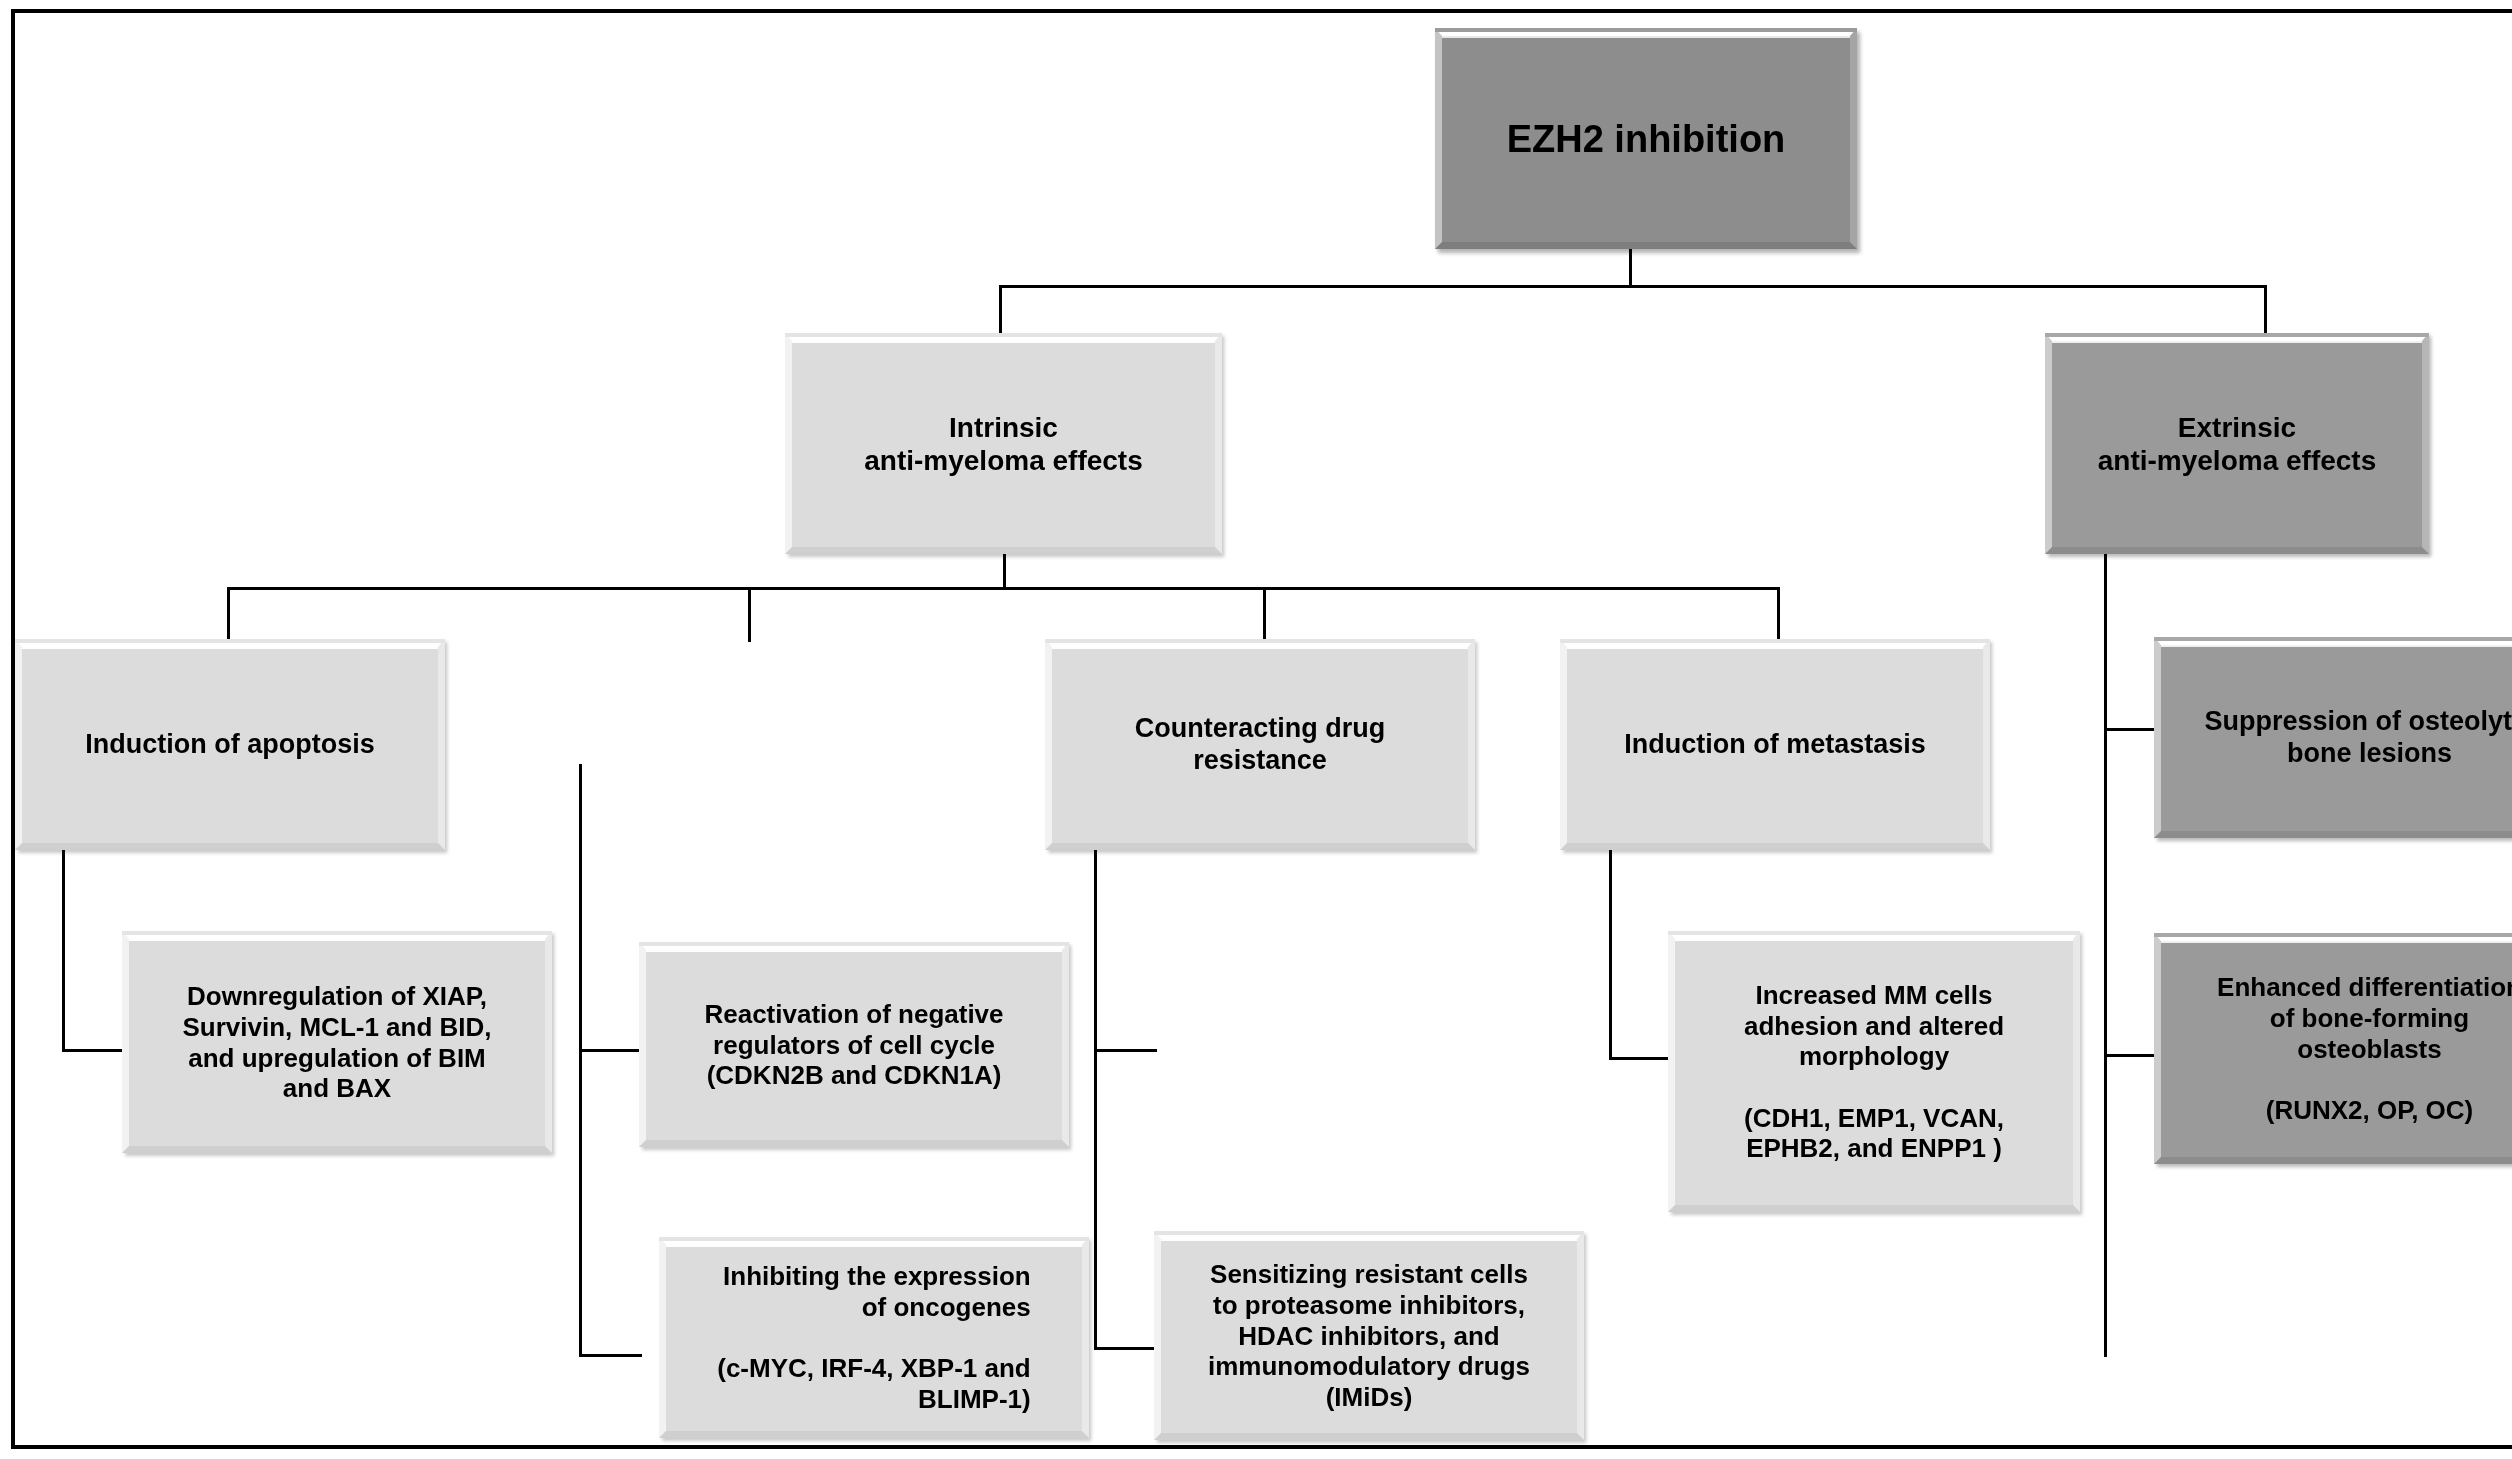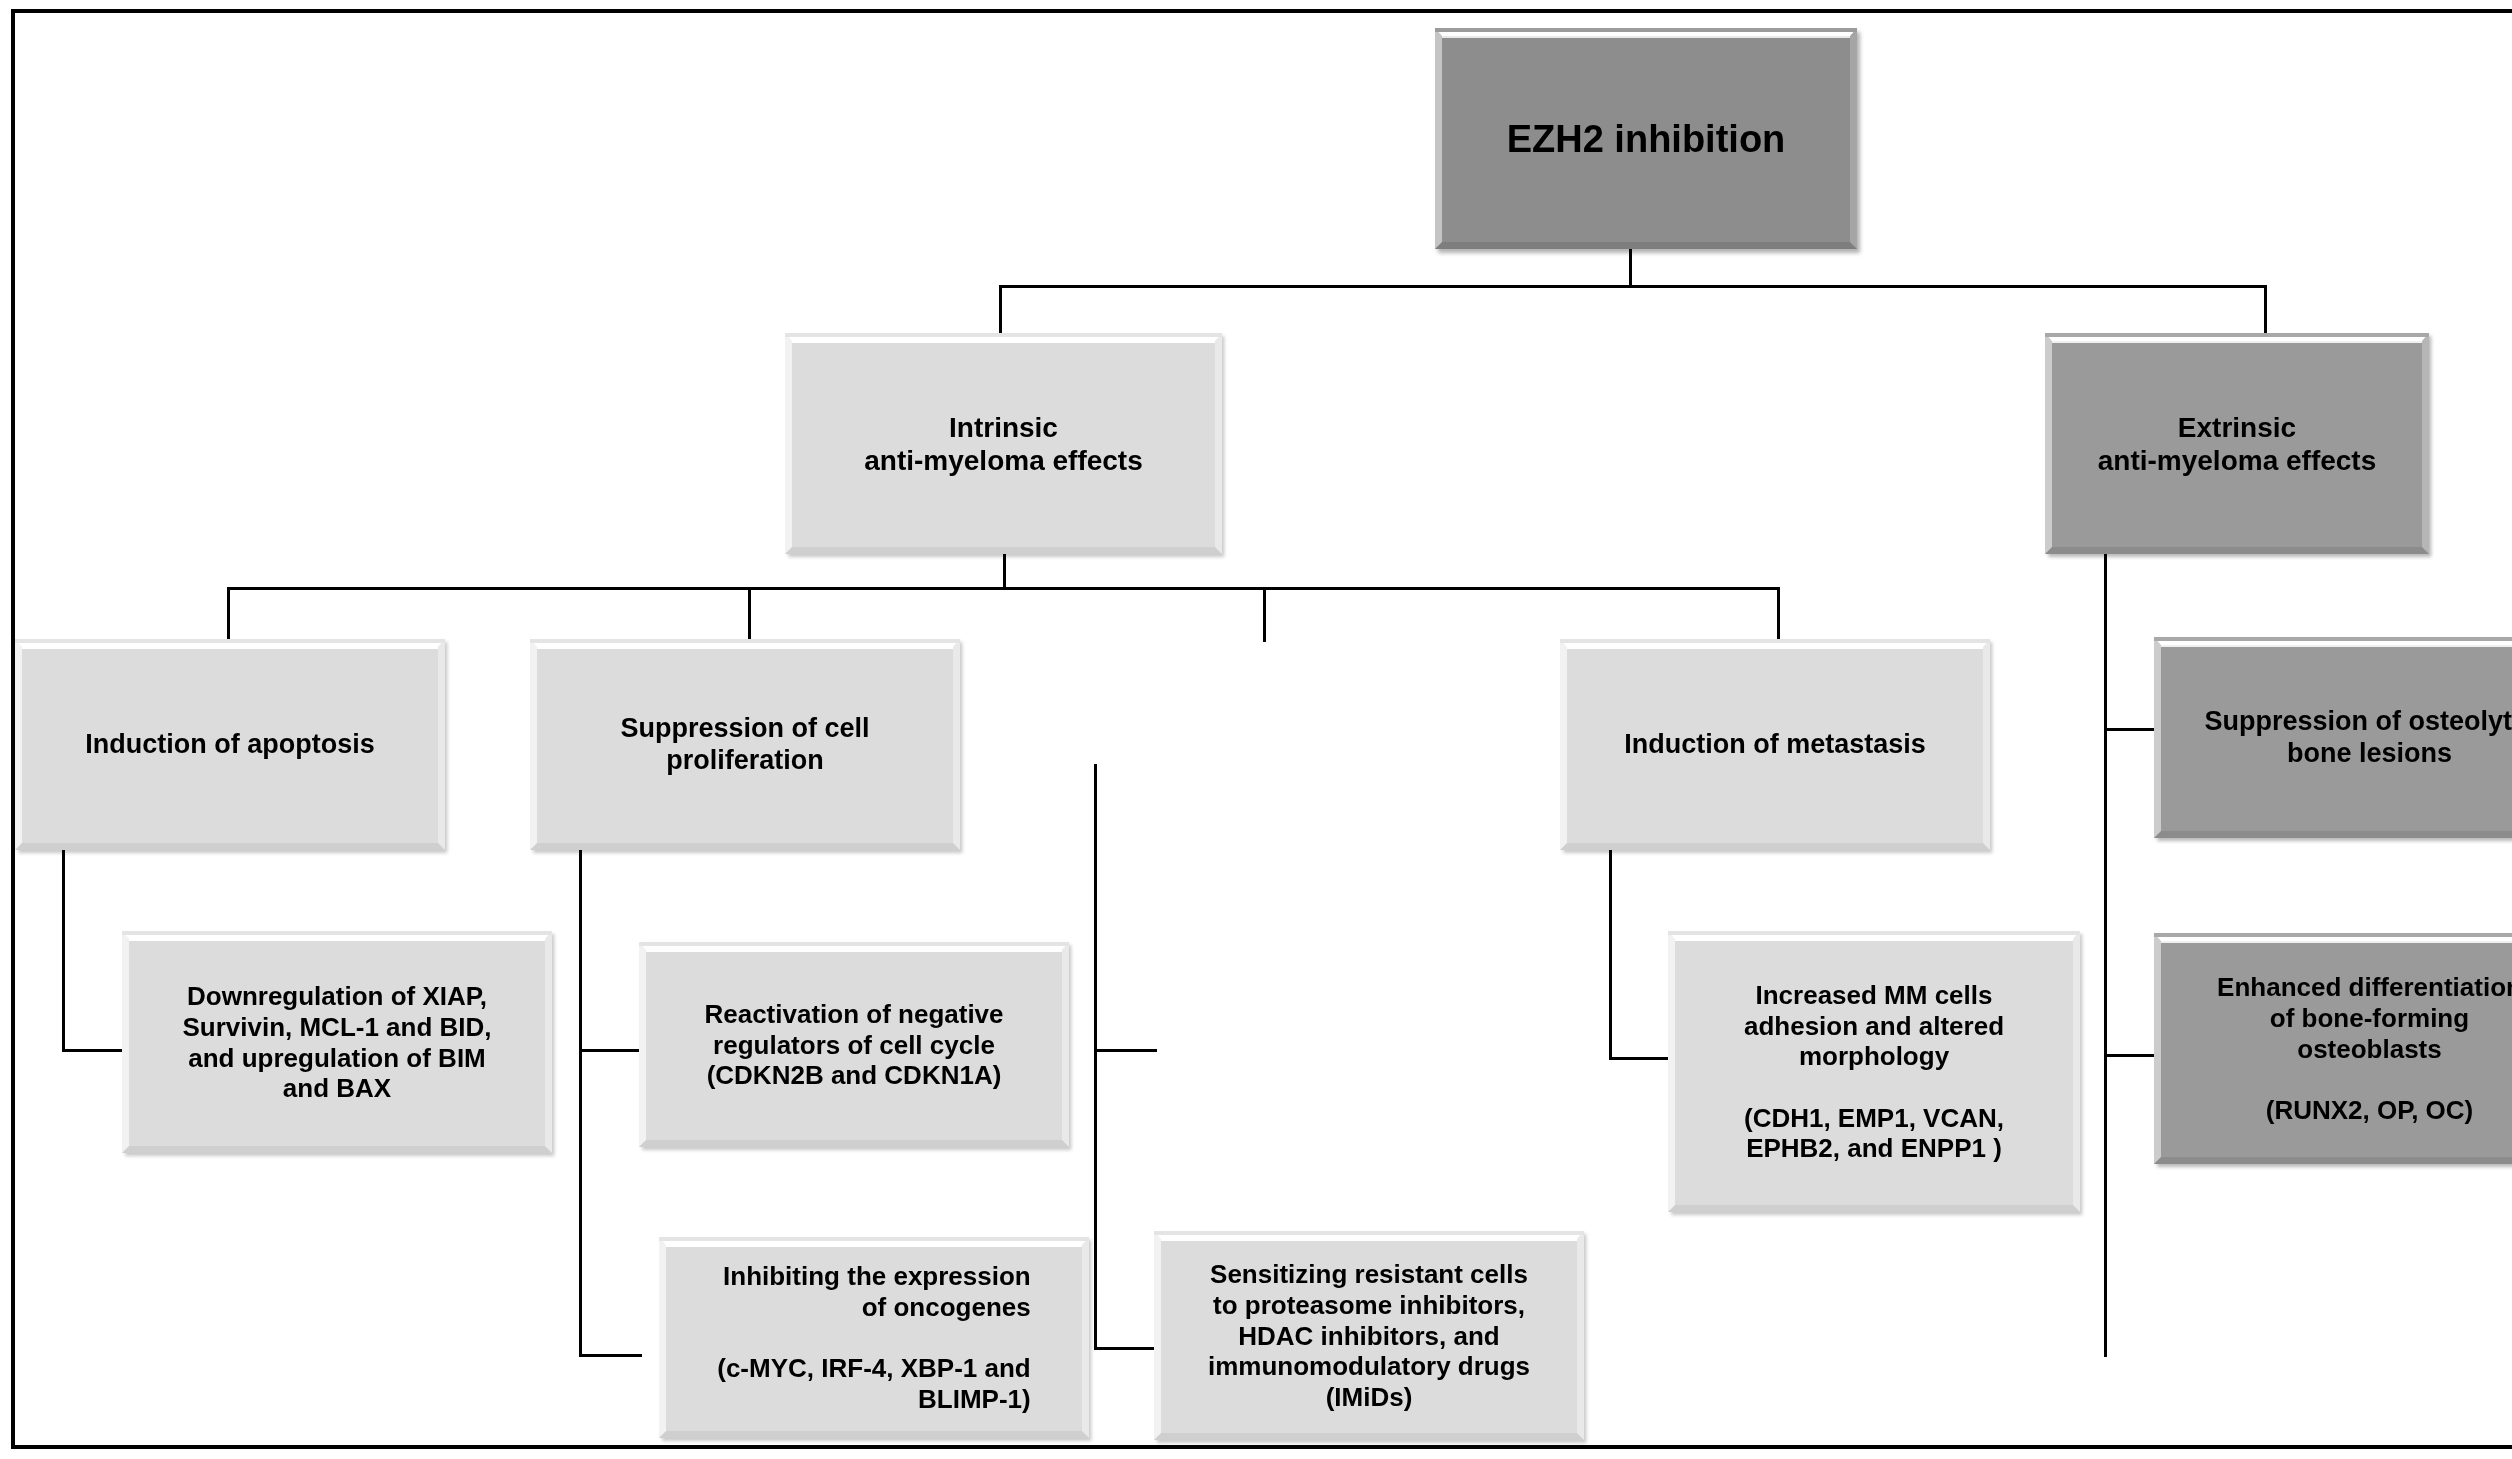--- a/index.html
+++ b/index.html
@@ -153,25 +153,25 @@
 
   <div class="node dark fs-l2" style="left:2045px; top:333px; width:384px; height:221px;">
     <span class="txt">Extrinsic
 anti-myeloma effects</span>
   </div>
 
   <div class="node light fs-l3" style="left:15px; top:639px; width:430px; height:211px;">
     <span class="txt">Induction of apoptosis</span>
   </div>
 
-  <div class="node light fs-l3" style="left:530px; top:639px; width:430px; height:211px;">
-    <span class="txt">Suppression of cell
-proliferation</span>
-  </div>
-
+
+  <div class="node light fs-l3" style="left:1045px; top:639px; width:430px; height:211px;">
+    <span class="txt">Counteracting drug
+resistance</span>
+  </div>
 
   <div class="node light fs-l3" style="left:1560px; top:639px; width:430px; height:211px;">
     <span class="txt">Induction of metastasis</span>
   </div>
 
   <div class="node dark fs-l3" style="left:2154px; top:637px; width:431px; height:201px;">
     <span class="txt">Suppression of osteolytic
 bone lesions</span>
   </div>
 

